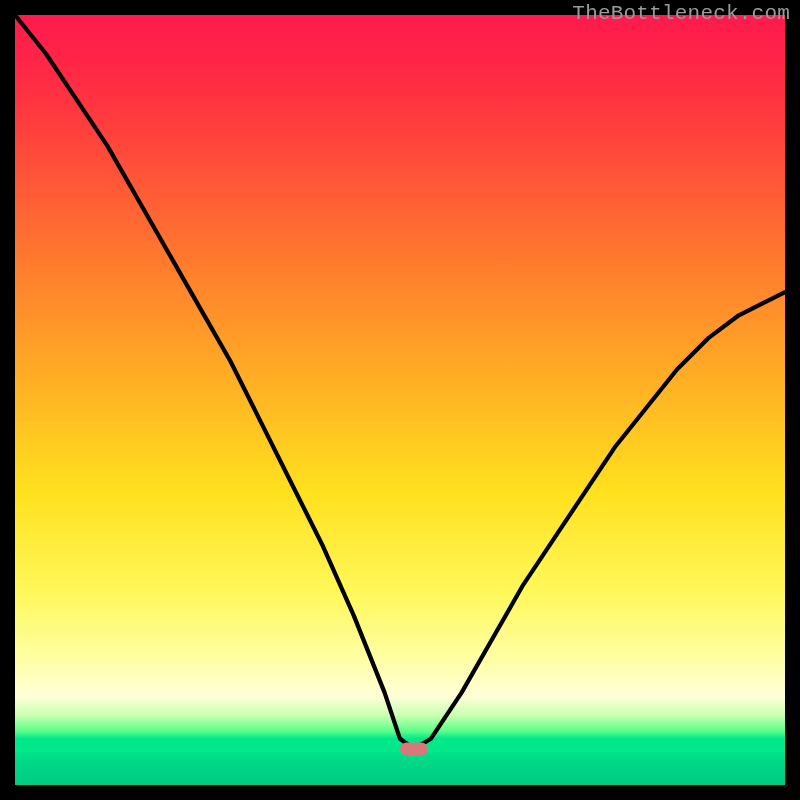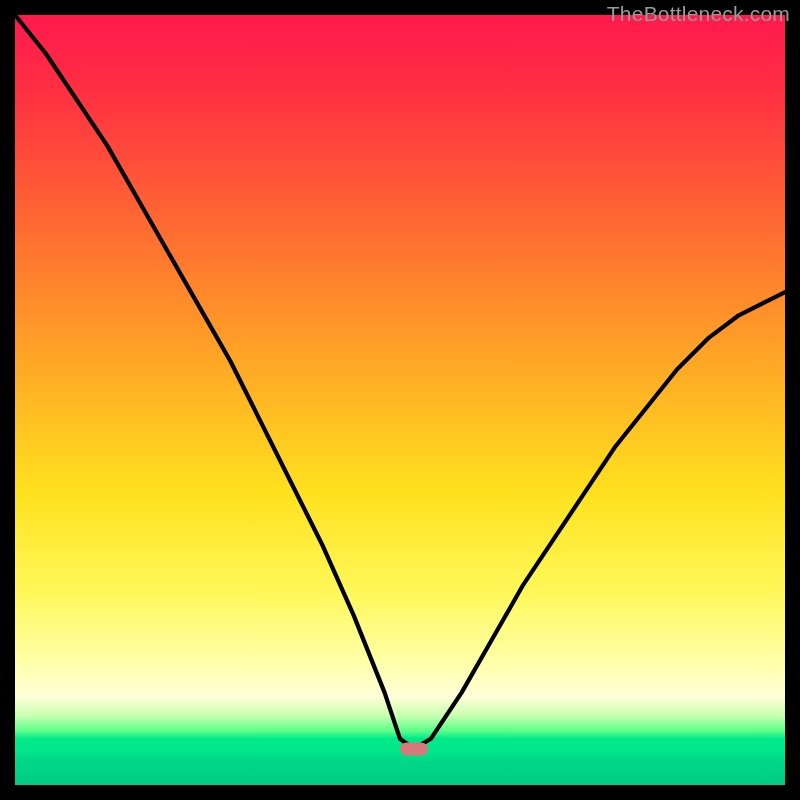--- a/index.html
+++ b/index.html
@@ -70,21 +70,21 @@
     height: 13px;
     border-radius: 7px;
     background: #d9787a;
     transform: translate(-50%, -50%);
   }
   .watermark {
     position: absolute;
     top: 2px;
     right: 10px;
     color: #9a9a9a;
-    font-family: Liberation Sans, sans-serif;
+    font-family: Liberation Mono, monospace;
     font-size: 21px;
     letter-spacing: 0.2px;
     user-select: none;
   }
 </style>
 </head>
 <body>
 
 <div class="frame">
   <div class="plot">

